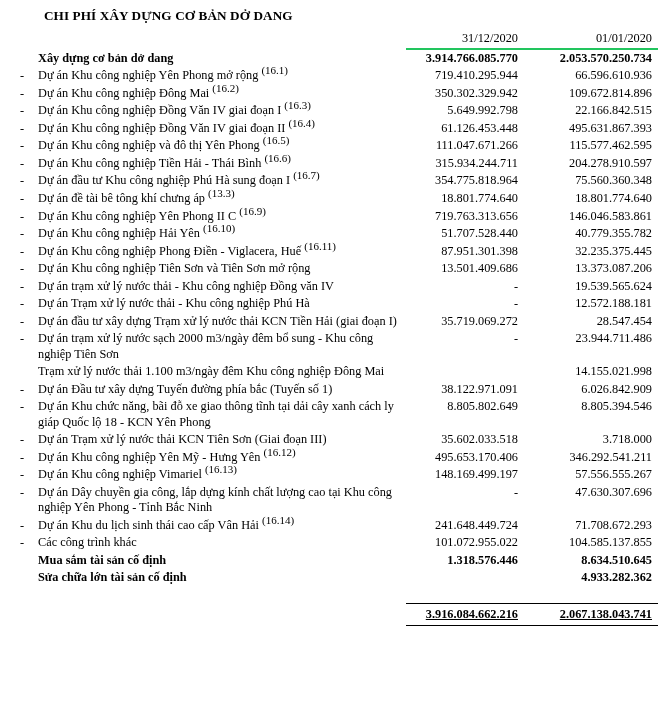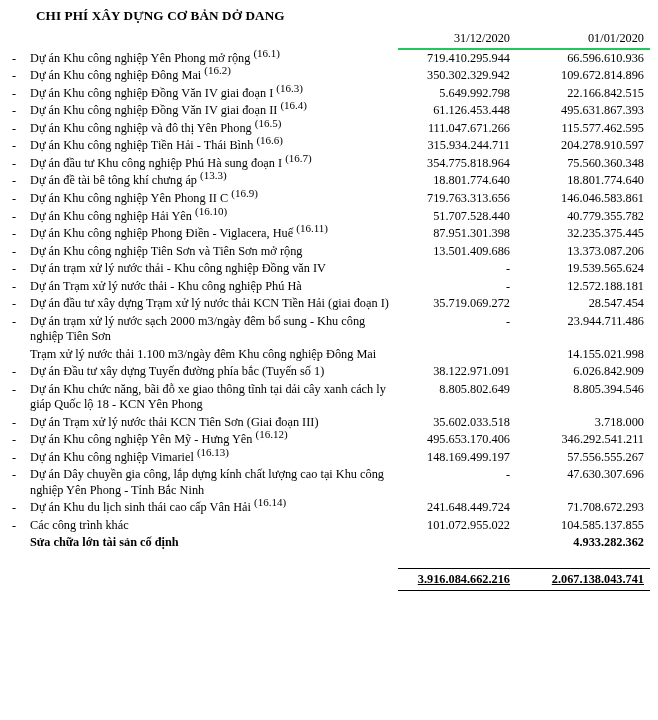--- a/index.html
+++ b/index.html
@@ -13,21 +13,21 @@
     font-family: "Liberation Serif", serif;
     color: #000000;
     font-size: 12.3px;
     overflow: hidden;
   }
   .page {
     position: relative;
     width: 658px;
     height: 720px;
     box-sizing: border-box;
-    padding: 6px 8px 0 12px;
+    padding: 6px 8px 0 20px;
   }
   .doc-title {
     font-weight: bold;
     font-size: 13.2px;
     margin: 2px 0 6px 24px;
     letter-spacing: 0.1px;
   }
   table.fin {
     width: 100%;
     border-collapse: collapse;
@@ -105,20 +105,26 @@
 
   <table class="fin">
     <colgroup>
       <col class="col-bullet">
       <col class="col-label">
       <col class="col-num">
       <col class="col-num2">
     </colgroup>
     <tbody id="rows-body">
         <tr>
+          <td class="col-bullet bullet bold"></td>
+          <td class="col-label bold"><span>Xây dựng cơ bản dở dang</span></td>
+          <td class="col-num nowrap bold">3.914.766.085.770</td>
+          <td class="col-num2 nowrap bold">2.053.570.250.734</td>
+        </tr>
+        <tr>
           <td class="col-bullet bullet">-</td>
           <td class="col-label label-indent"><span>Dự án Khu công nghiệp Yên Phong mở rộng</span> <span class="sup">(16.1)</span></td>
           <td class="col-num nowrap">719.410.295.944</td>
           <td class="col-num2 nowrap">66.596.610.936</td>
         </tr>
         <tr>
           <td class="col-bullet bullet">-</td>
           <td class="col-label label-indent"><span>Dự án Khu công nghiệp Đông Mai</span> <span class="sup">(16.2)</span></td>
           <td class="col-num nowrap">350.302.329.942</td>
           <td class="col-num2 nowrap">109.672.814.896</td>
@@ -253,20 +259,26 @@
           <td class="col-bullet bullet">-</td>
           <td class="col-label label-indent"><span>Dự án Khu du lịch sinh thái cao cấp Vân Hải</span> <span class="sup">(16.14)</span></td>
           <td class="col-num nowrap">241.648.449.724</td>
           <td class="col-num2 nowrap">71.708.672.293</td>
         </tr>
         <tr>
           <td class="col-bullet bullet">-</td>
           <td class="col-label label-indent"><span>Các công trình khác</span></td>
           <td class="col-num nowrap">101.072.955.022</td>
           <td class="col-num2 nowrap">104.585.137.855</td>
+        </tr>
+        <tr>
+          <td class="col-bullet bullet bold"></td>
+          <td class="col-label bold"><span>Mua sắm tài sản cố định</span></td>
+          <td class="col-num nowrap bold">1.318.576.446</td>
+          <td class="col-num2 nowrap bold">8.634.510.645</td>
         </tr>
         <tr>
           <td class="col-bullet bullet bold"></td>
           <td class="col-label bold"><span>Sửa chữa lớn tài sản cố định</span></td>
           <td class="col-num nowrap bold"></td>
           <td class="col-num2 nowrap bold">4.933.282.362</td>
         </tr>
       </tbody>
   </table>
 

